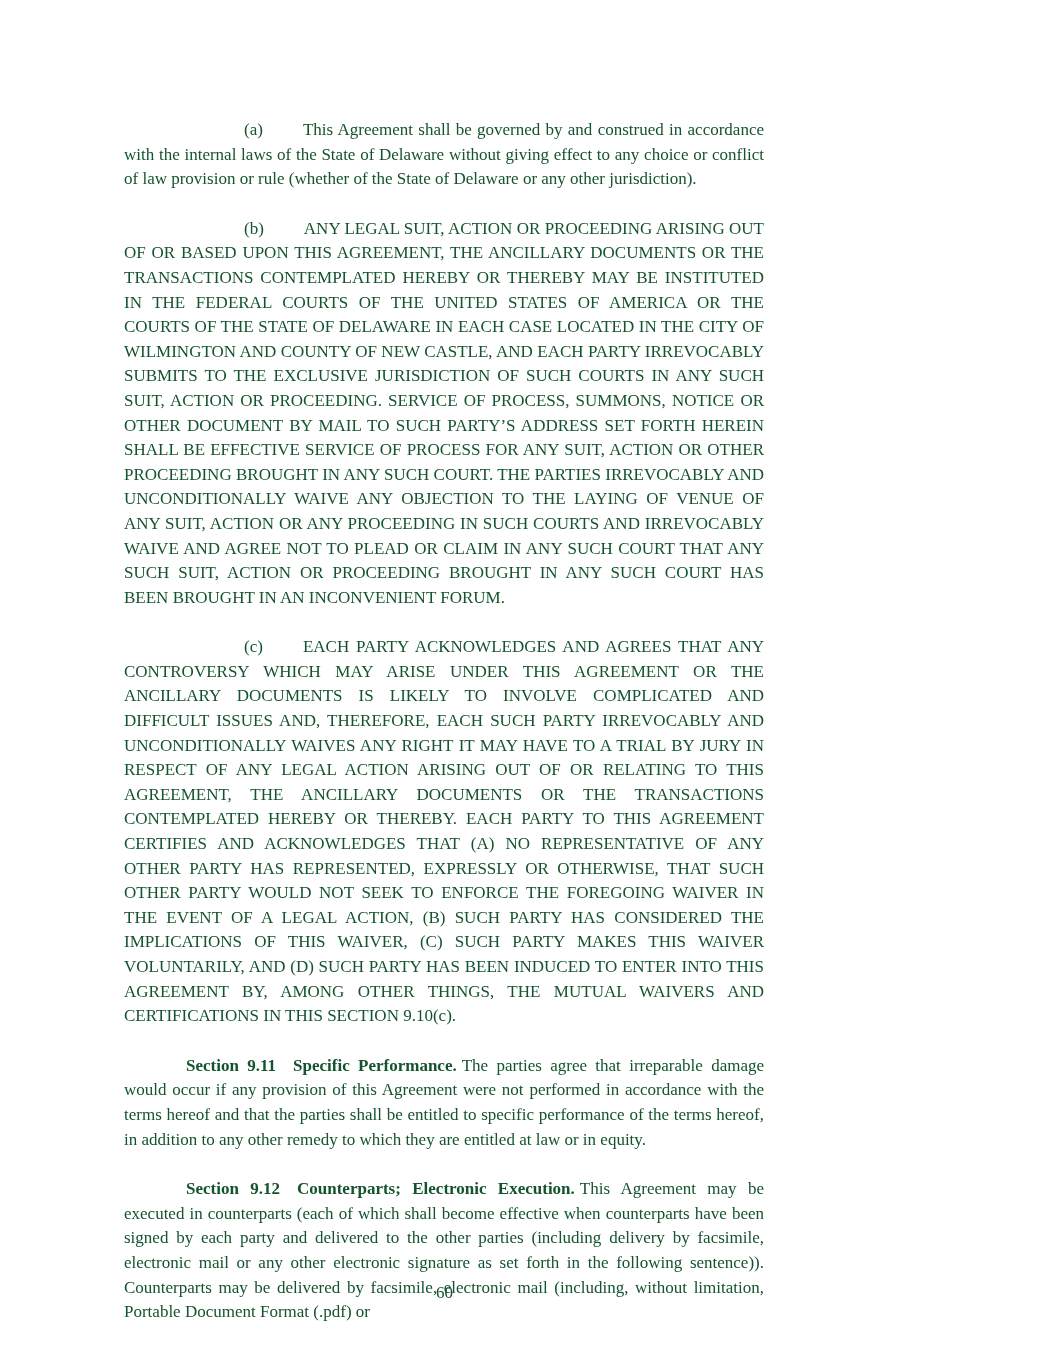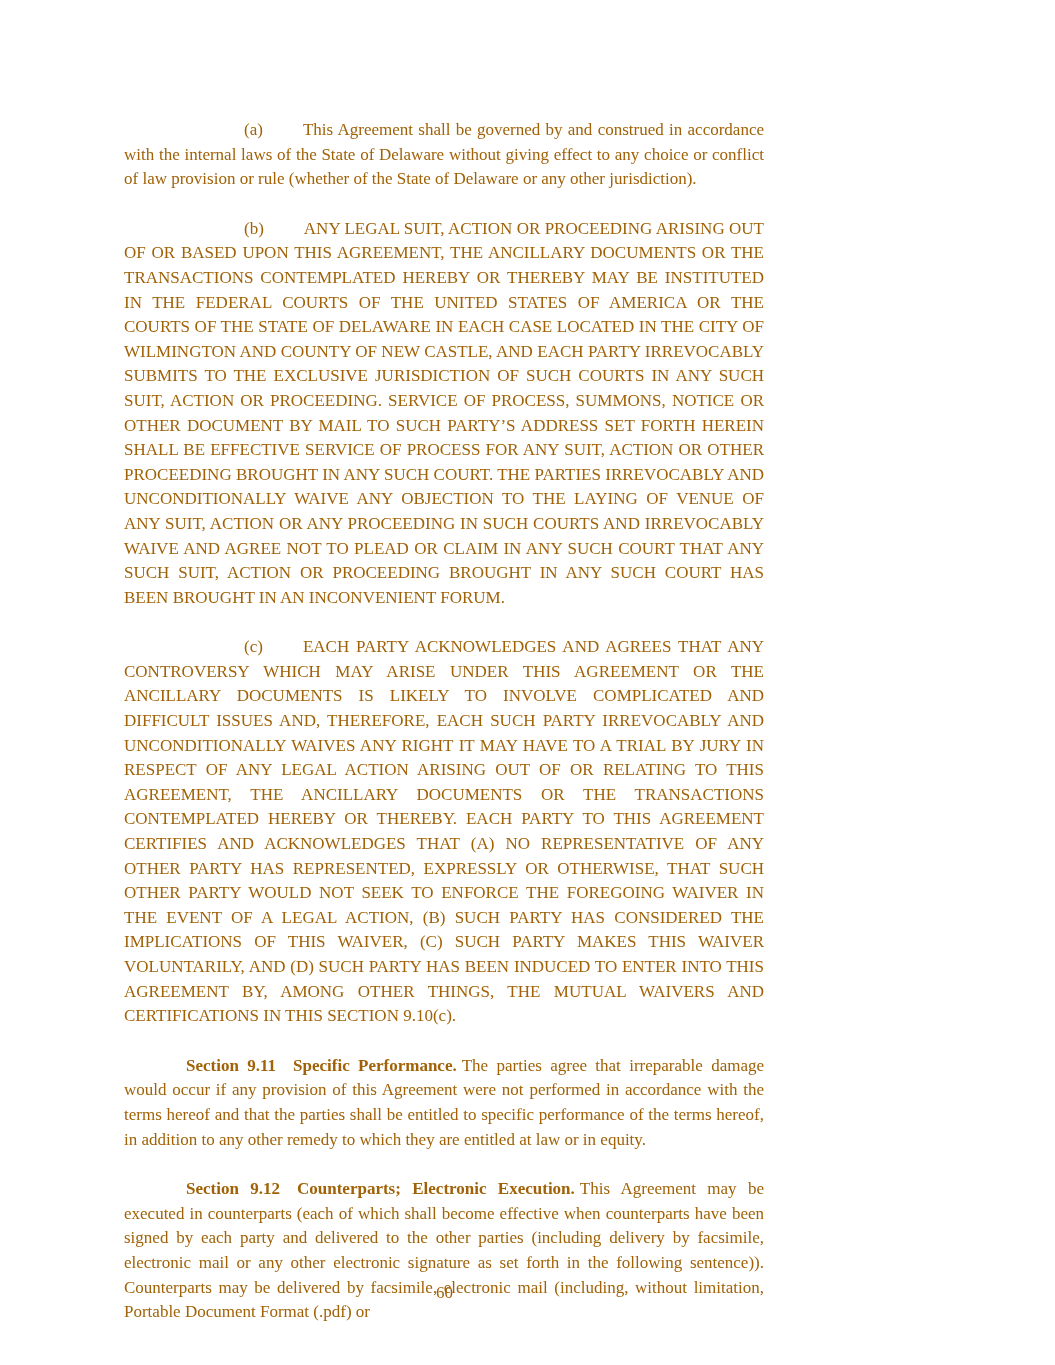--- a/index.html
+++ b/index.html
@@ -5,21 +5,21 @@
   html, body {
     margin: 0;
     padding: 0;
     background: #ffffff;
   }
   .page {
     position: relative;
     width: 889px;
     height: 1365px;
     background: #ffffff;
-    color: #a16207;
+    color: #14532d;
     font-family: "Liberation Serif", "DejaVu Serif", serif;
     box-sizing: border-box;
     padding: 118px 125px 0 124px;
     overflow: hidden;
   }
   .para {
     font-size: 17px;
     line-height: 24.6px;
     text-align: justify;
     margin: 0 0 25px 0;

